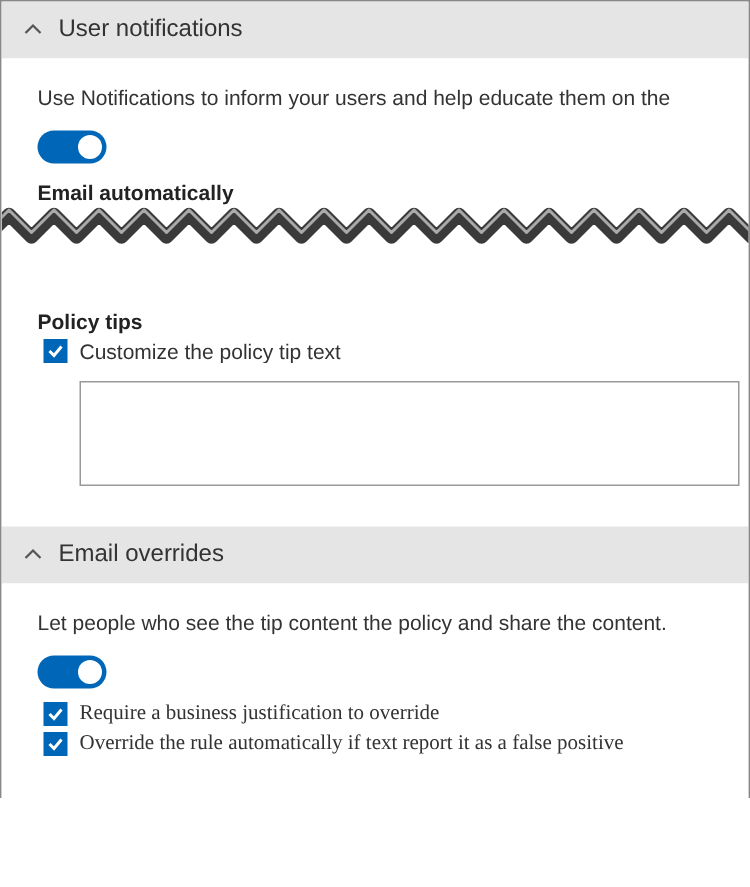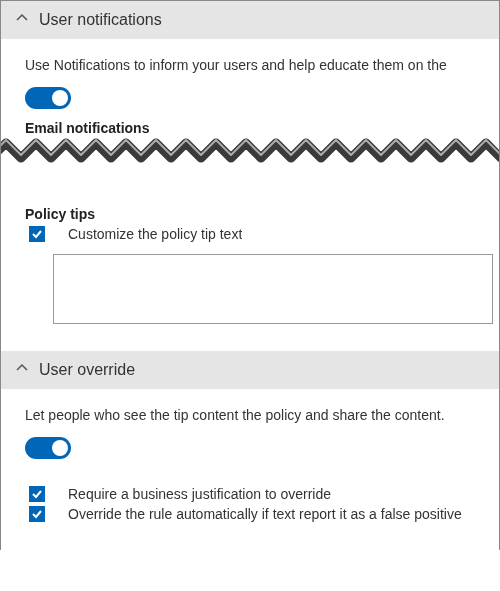--- a/index.html
+++ b/index.html
@@ -11,21 +11,21 @@
     color: #333;
     background: #fff;
     width: 500px;
     border: 1px solid #888;
     border-bottom: none;
   }
   .section-header {
     background: #e5e5e5;
     padding: 10px 14px;
     display: flex;
-    align-items: flex-start;
+    align-items: center;
     gap: 10px;
     cursor: pointer;
   }
   .section-header .title {
     font-size: 16px;
     color: #333;
   }
   .chevron { display: inline-flex; }
   .section-body {
     padding: 18px 20px 24px 24px;
@@ -57,21 +57,21 @@
   }
   .sub-label {
     font-weight: 600;
     margin-top: 10px;
     margin-bottom: 0;
     font-size: 14px;
     color: #222;
   }
   .checkbox-row {
     display: flex;
-    gap: 23px;
+    gap: 8px;
     margin: 4px 0;
     padding-left: 4px;
   }
   .checkbox-row .box {
     width: 16px;
     height: 16px;
     background: #0067b8;
     display: inline-flex;
     align-items: center;
     justify-content: center;
@@ -95,21 +95,21 @@
     font-family: inherit;
     font-size: 14px;
     padding: 4px;
   }
   .zigzag {
     position: relative;
     height: 30px;
     margin: 0 -24px 0 -24px;
     overflow: hidden;
   }
-  .overrides-checks { margin-top: 24px; }
+  .overrides-checks { margin-top: 6px; font-family: Liberation Serif, serif; }
   .notif-block1 { margin-bottom: 0; }
   .email-label { margin-top: 8px; margin-bottom: 0; }
   .tips-label { margin-top: 40px; }
 </style>
 </head>
 <body>
 
 <div class="section-header">
   <span class="chevron">
     <svg width="14" height="14" viewBox="0 0 14 14">
@@ -119,21 +119,21 @@
   <span class="title">User notifications</span>
 </div>
 
 <div class="section-body">
   <p class="desc">Use Notifications to inform your users and help educate them on the</p>
 
   <div class="notif-block1">
     <div class="toggle">
       <div class="knob"></div>
     </div>
-    <div class="sub-label email-label">Email notifications</div>
+    <div class="sub-label email-label">Email automatically</div>
   </div>
 
   <div class="zigzag">
     <svg width="560" height="30" viewBox="0 0 560 30" preserveAspectRatio="none">
       <path d="M-10 22 L5 7 L20 22 L35 7 L50 22 L65 7 L80 22 L95 7 L110 22 L125 7 L140 22 L155 7 L170 22 L185 7 L200 22 L215 7 L230 22 L245 7 L260 22 L275 7 L290 22 L305 7 L320 22 L335 7 L350 22 L365 7 L380 22 L395 7 L410 22 L425 7 L440 22 L455 7 L470 22 L485 7 L500 22 L515 7 L530 22" fill="none" stroke="#3a3a3a" stroke-width="9" stroke-linejoin="round"></path>
       <path d="M-10 22 L5 7 L20 22 L35 7 L50 22 L65 7 L80 22 L95 7 L110 22 L125 7 L140 22 L155 7 L170 22 L185 7 L200 22 L215 7 L230 22 L245 7 L260 22 L275 7 L290 22 L305 7 L320 22 L335 7 L350 22 L365 7 L380 22 L395 7 L410 22 L425 7 L440 22 L455 7 L470 22 L485 7 L500 22 L515 7 L530 22" fill="none" stroke="#aaa" stroke-width="2" stroke-linejoin="round" transform="translate(0,-3)"></path>
     </svg>
   </div>
 
   <div class="sub-label tips-label">Policy tips</div>
@@ -149,21 +149,21 @@
 
   <textarea class="textarea" value="" style=""></textarea>
 </div>
 
 <div class="section-header">
   <span class="chevron">
     <svg width="14" height="14" viewBox="0 0 14 14">
         <path d="M2 9 L7 4 L12 9" fill="none" stroke="#555" stroke-width="1.5"></path>
       </svg>
   </span>
-  <span class="title">User override</span>
+  <span class="title">Email overrides</span>
 </div>
 
 <div class="section-body">
   <p class="desc">Let people who see the tip content the policy and share the content.</p>
 
   <div class="toggle">
     <div class="knob"></div>
   </div>
 
   <div class="overrides-checks">

